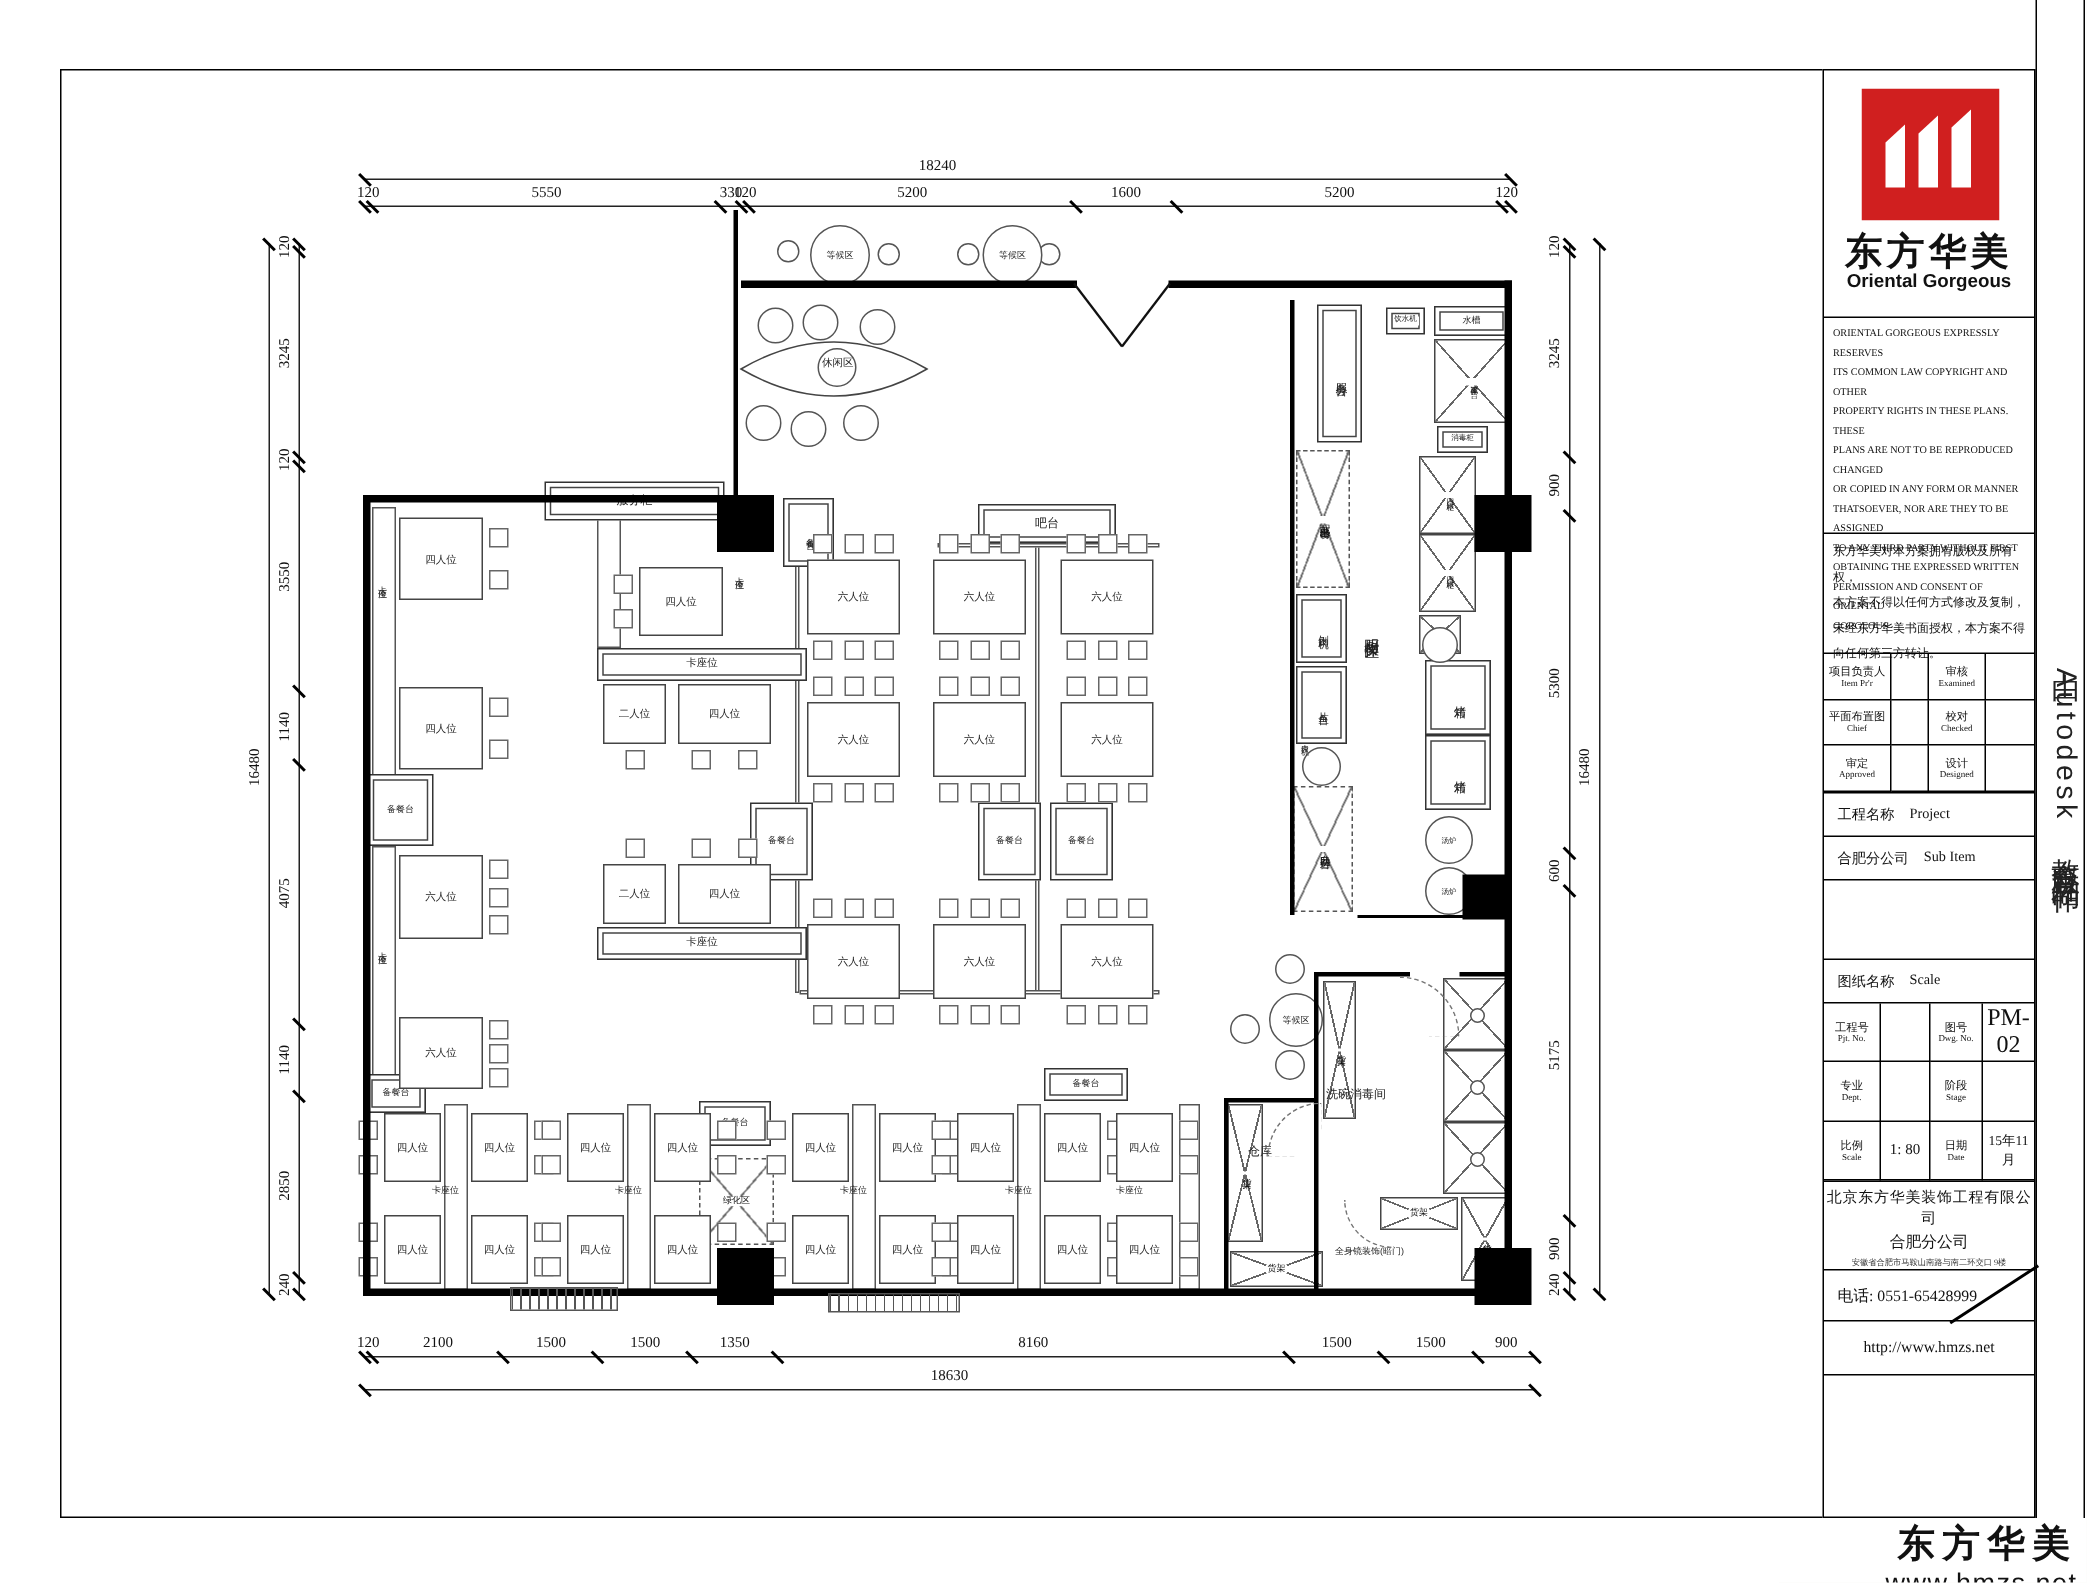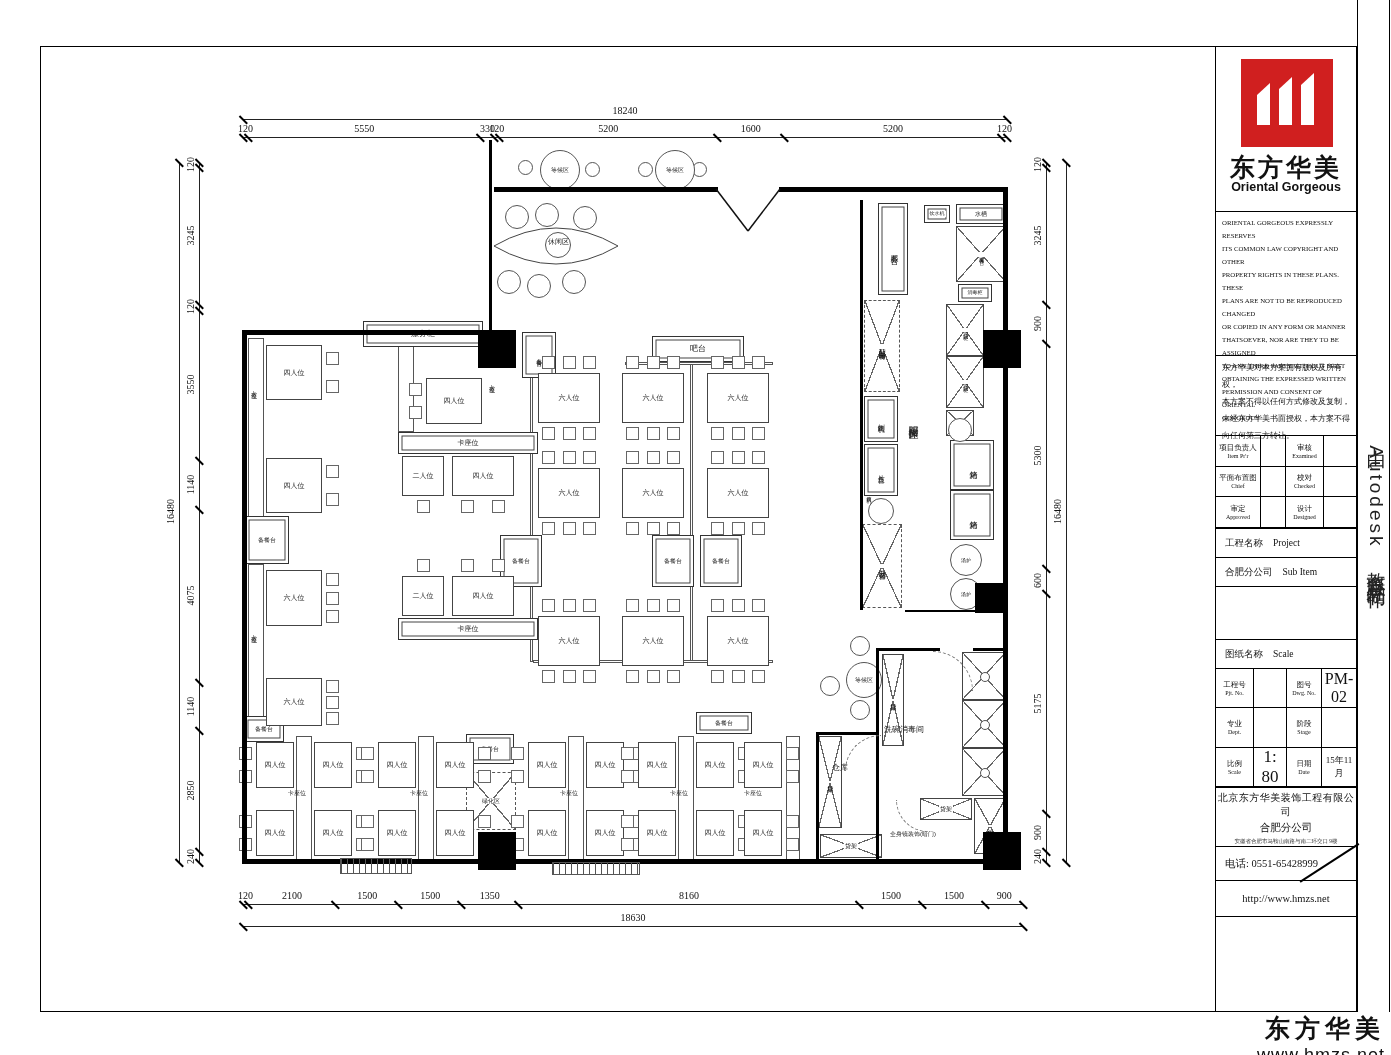--- a/index.html
+++ b/index.html
@@ -577,21 +577,21 @@
     <div></div>
     <div>
         <span class="cn7">阶段</span>
         <span class="en6">Stage</span>
       </div>
     <div></div>
     <div>
         <span class="cn7">比例</span>
         <span class="en6">Scale</span>
       </div>
-    <div style="font-size:17px;">1: 80</div>
+    <div style="font-size:10px;">1: 80</div>
     <div>
         <span class="cn7">日期</span>
         <span class="en6">Date</span>
       </div>
     <div style="font-size:9px;">15年11月</div>
   </div>
 
   <div class="sec" style="height:55px;text-align:center;padding-top:3px;">
     <div style="font-size:10px;letter-spacing:.5px;">北京东方华美装饰工程有限公司</div>
     <div style="font-size:10.5px;margin-top:2px;">合肥分公司</div>

